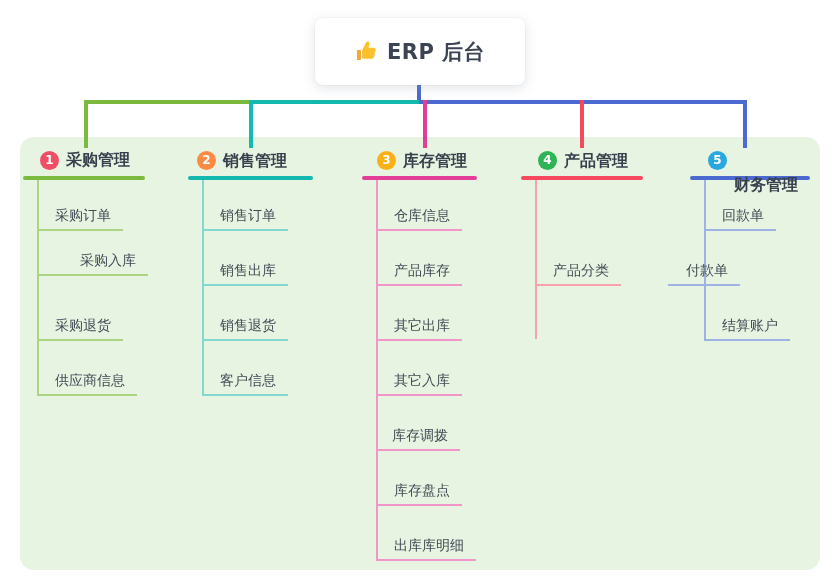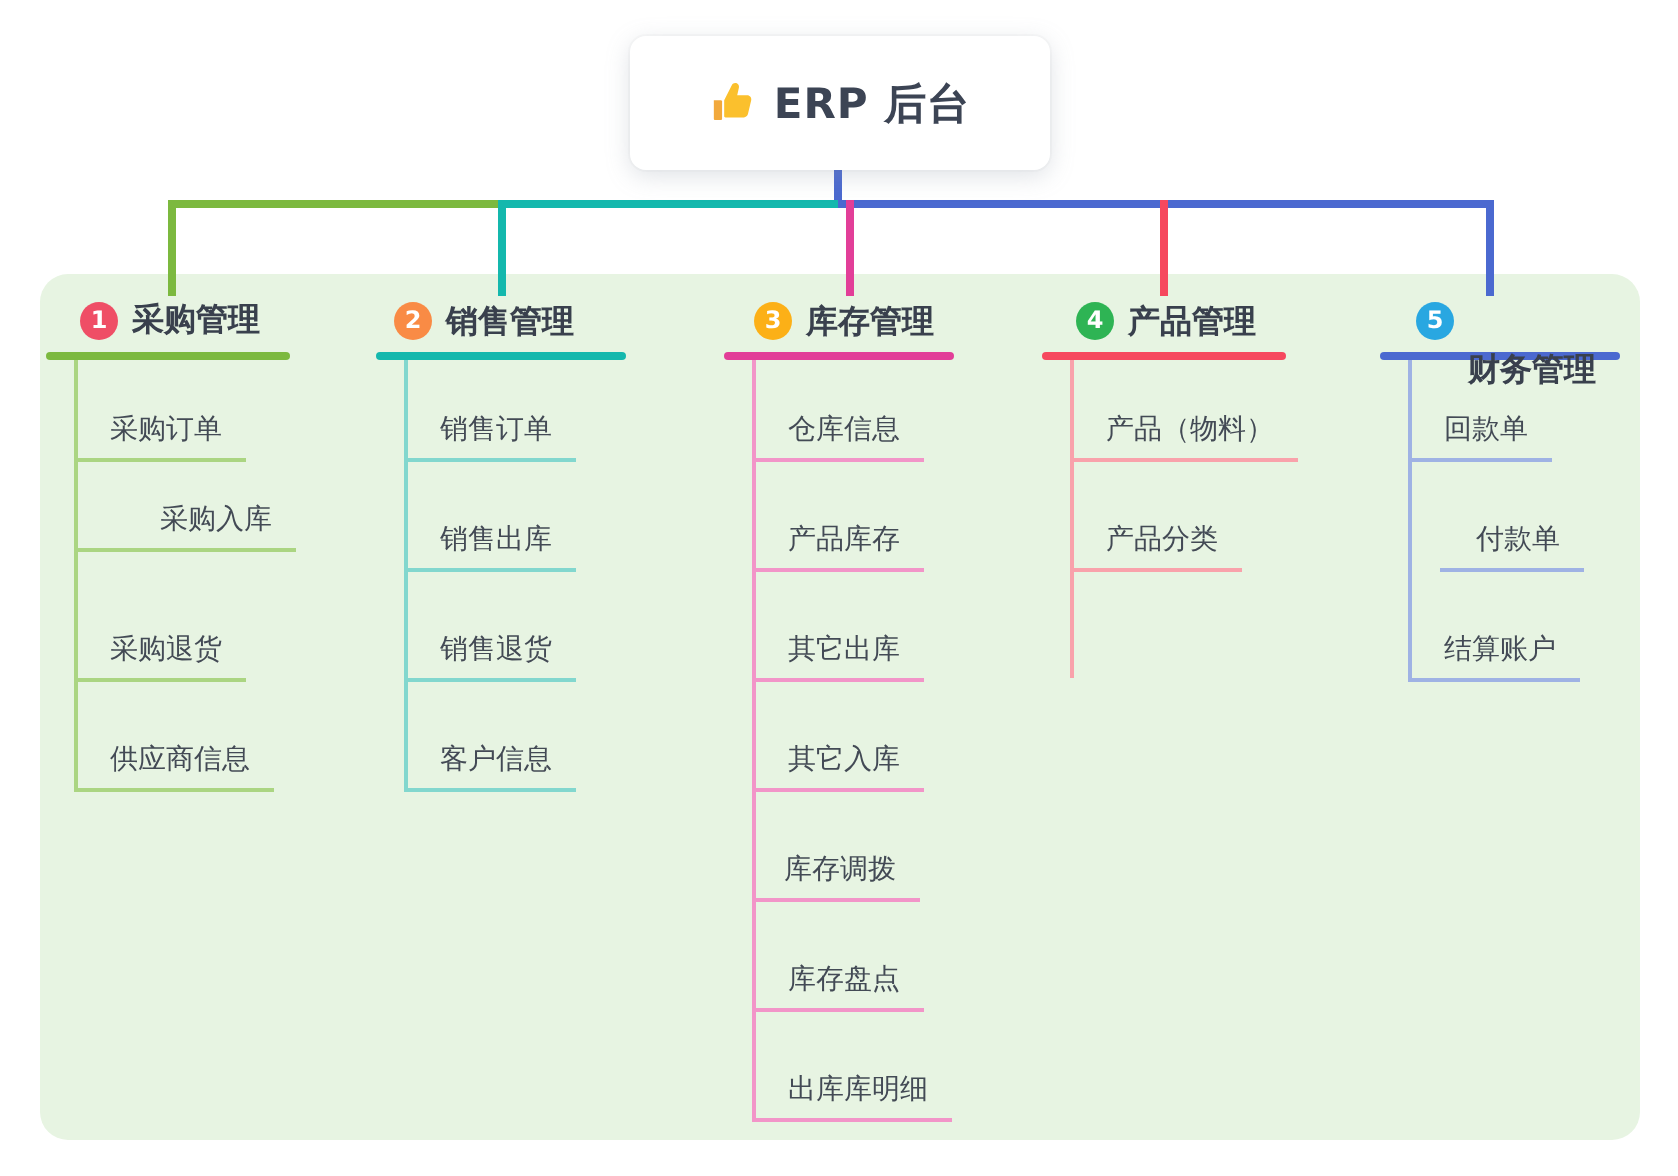--- a/index.html
+++ b/index.html
@@ -86,22 +86,21 @@
     <div class="child-node" style="left: 376px; top: 258px; border-bottom-color: rgb(242, 149, 200);">产品库存</div>
     <div class="child-node" style="left: 376px; top: 313px; border-bottom-color: rgb(242, 149, 200);">其它出库</div>
     <div class="child-node" style="left: 376px; top: 368px; border-bottom-color: rgb(242, 149, 200);">其它入库</div>
     <div class="child-node" style="left: 376px; top: 423px; border-bottom-color: rgb(242, 149, 200); padding-left: 16px;">库存调拨</div>
     <div class="child-node" style="left: 376px; top: 478px; border-bottom-color: rgb(242, 149, 200);">库存盘点</div>
     <div class="child-node" style="left: 376px; top: 533px; border-bottom-color: rgb(242, 149, 200);">出库库明细</div>
     <div class="branch-underline" style="left: 521px; top: 176px; width: 122px; background: rgb(246, 72, 94);"></div>
     <div class="badge" style="left: 538px; top: 151px; background: rgb(46, 180, 84);">4</div>
     <div class="branch-label" style="left: 564px; top: 148px;">产品管理</div>
     <div class="child-vline" style="left: 535px; top: 180px; height: 159px; background: rgb(249, 162, 171);"></div>
-    <div class="child-node" style="left: 535px; top: 203px; border-bottom-color: rgb(249, 162, 171);">产品（物料）</div>
     <div class="child-node" style="left: 535px; top: 258px; border-bottom-color: rgb(249, 162, 171);">产品分类</div>
     <div class="branch-underline" style="left: 690px; top: 176px; width: 120px; background: rgb(75, 105, 208);"></div>
     <div class="badge" style="left: 708px; top: 151px; background: rgb(41, 167, 225);">5</div>
     <div class="branch-label" style="left: 734px; top: 148px; margin-top: 24px;">财务管理</div>
     <div class="child-vline" style="left: 704px; top: 180px; height: 159px; background: rgb(159, 178, 228);"></div>
     <div class="child-node" style="left: 704px; top: 203px; border-bottom-color: rgb(159, 178, 228);">回款单</div>
-    <div class="child-node" style="left: 720px; top: 258px; border-bottom-color: rgb(159, 178, 228);">付款单</div>
+    <div class="child-node" style="left: 668px; top: 258px; border-bottom-color: rgb(159, 178, 228);">付款单</div>
     <div class="child-node" style="left: 704px; top: 313px; border-bottom-color: rgb(159, 178, 228);">结算账户</div>
   </div>
 
 </body></html>

